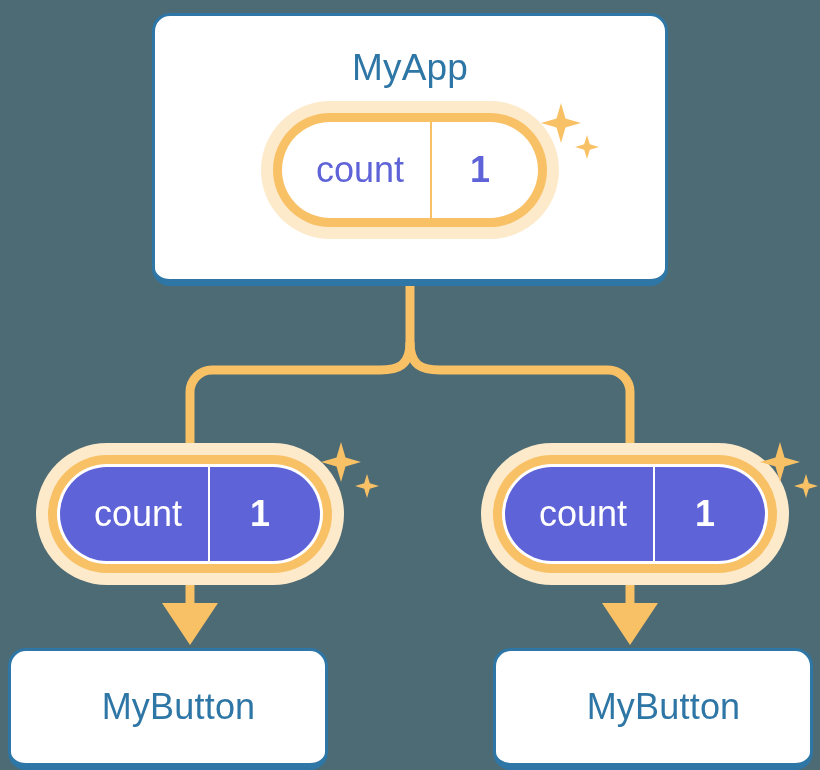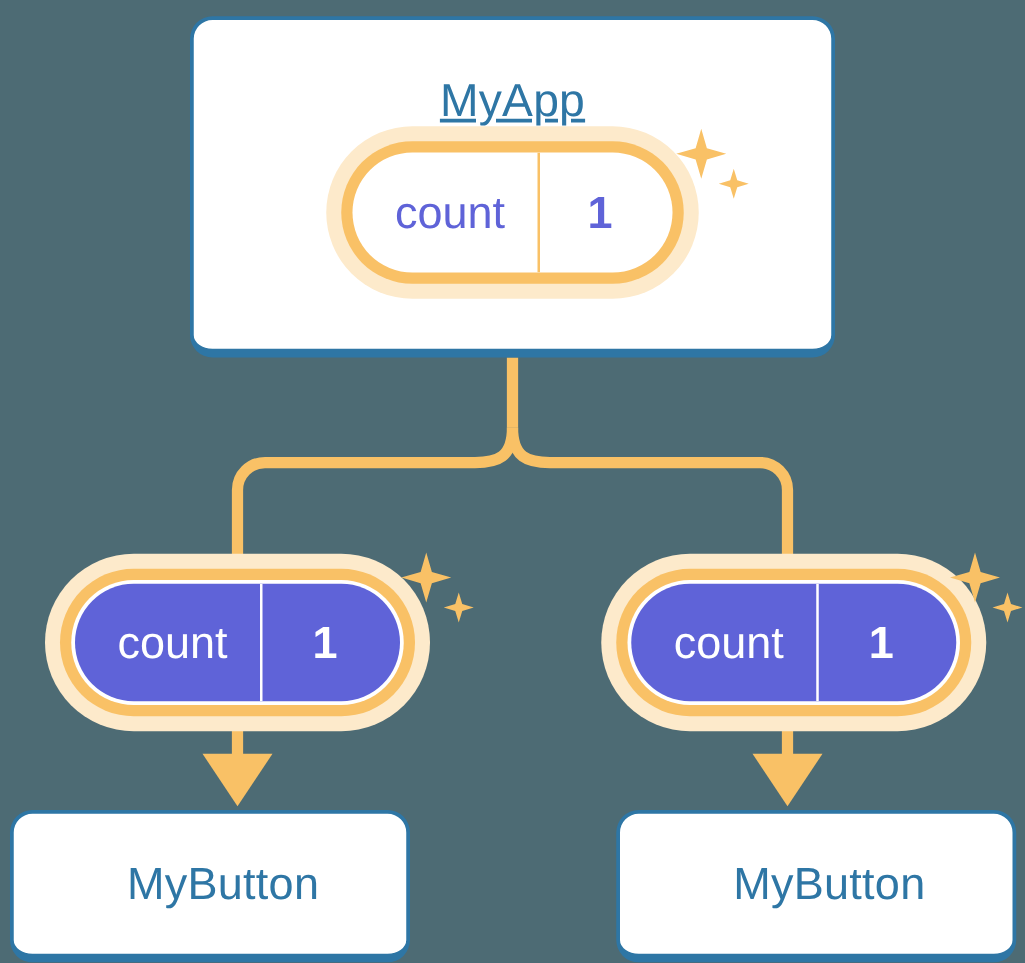--- a/index.html
+++ b/index.html
@@ -50,22 +50,21 @@
     white-space: nowrap;
   }
 
   #card-app {
     left: 152px;
     top: 13px;
     width: 516px;
     height: 273px;
   }
   #card-app .card-title {
-    margin-top: 44px;
-    text-decoration: underline;
+    margin-top: 31px;
   }
 
   .card-button {
     width: 320px;
     height: 122px;
     display: flex;
     align-items: center;
     justify-content: center;
     padding-left: 21px;
   }

